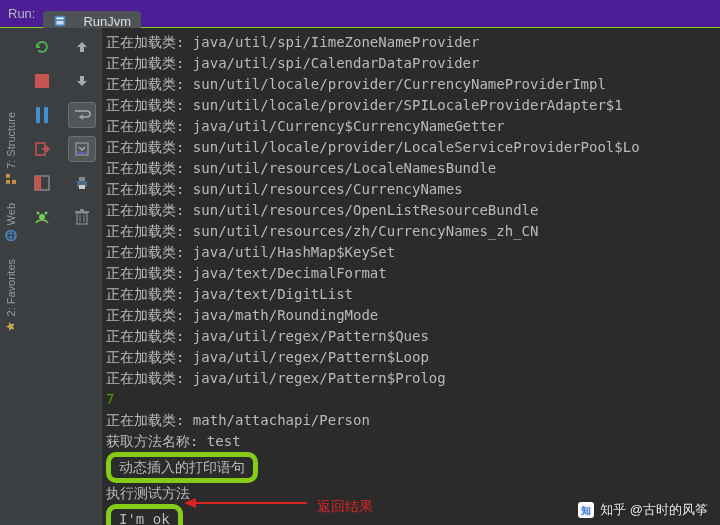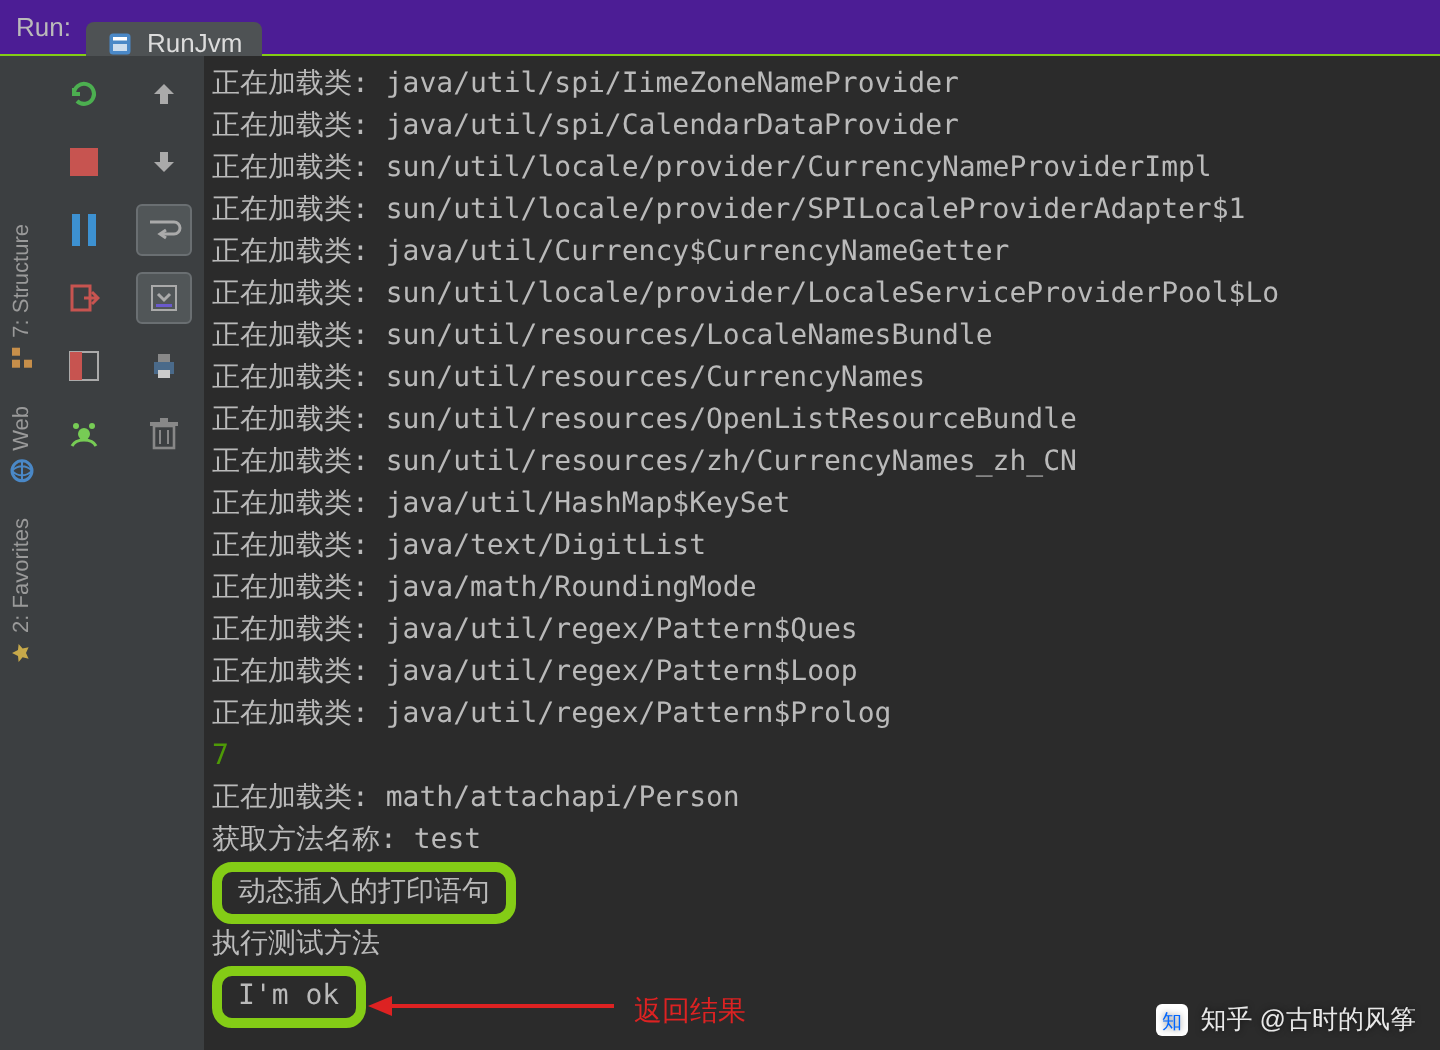--- a/index.html
+++ b/index.html
@@ -1,19 +1,19 @@
 <!DOCTYPE html>
 <html><head>
 <meta charset="utf-8">
 <style>
   * { margin: 0; padding: 0; box-sizing: border-box; }
   body { width: 720px; height: 525px; background: #3c3f41; font-family: "Microsoft YaHei", "PingFang SC", sans-serif; font-size: 13px; color: #bababa; overflow: hidden; position: relative; }
   .top-tabs { height: 28px; background: #4c1d95; border-bottom: 1px solid #84cc16; display: flex; align-items: center; padding-left: 8px; }
   .run-label { color: #bababa; margin-right: 8px; }
-  .tab { display: flex; align-items: center; gap: 6px; background: #4e5254; padding: 3px 10px; border-radius: 4px 4px 0 0; margin-top: 16px; }
+  .tab { display: flex; align-items: flex-start; gap: 16px; background: #4e5254; padding: 3px 10px; border-radius: 4px 4px 0 0; margin-top: 16px; }
   .tab-icon { width: 14px; height: 14px; }
   .tab-text { color: #dcdcdc; }
   .body { display: flex; height: calc(100% - 28px); }
   .left-strip { width: 22px; background: #3c3f41; display: flex; flex-direction: column; align-items: center; gap: 18px; padding-top: 6px; }
   .left-strip .vtab { writing-mode: vertical-rl; transform: rotate(180deg); font-size: 11px; color: #9a9a9a; cursor: pointer; display: flex; align-items: center; gap: 4px; }
   .left-strip .vtab svg { transform: rotate(90deg); }
   .toolbar { width: 40px; background: #3c3f41; display: flex; flex-direction: column; align-items: center; padding-top: 6px; gap: 8px; }
   .toolbar2 { width: 40px; background: #3c3f41; display: flex; flex-direction: column; align-items: center; padding-top: 6px; gap: 8px; }
   .tbtn { width: 28px; height: 26px; display: flex; align-items: center; justify-content: center; border-radius: 3px; cursor: pointer; }
   .tbtn.active { background: #515658; border: 1px solid #6a6f72; }
@@ -158,20 +158,21 @@
         <div class="line">正在加载类: java/util/spi/CalendarDataProvider</div>
         <div class="line">正在加载类: sun/util/locale/provider/CurrencyNameProviderImpl</div>
         <div class="line">正在加载类: sun/util/locale/provider/SPILocaleProviderAdapter$1</div>
         <div class="line">正在加载类: java/util/Currency$CurrencyNameGetter</div>
         <div class="line">正在加载类: sun/util/locale/provider/LocaleServiceProviderPool$Lo</div>
         <div class="line">正在加载类: sun/util/resources/LocaleNamesBundle</div>
         <div class="line">正在加载类: sun/util/resources/CurrencyNames</div>
         <div class="line">正在加载类: sun/util/resources/OpenListResourceBundle</div>
         <div class="line">正在加载类: sun/util/resources/zh/CurrencyNames_zh_CN</div>
         <div class="line">正在加载类: java/util/HashMap$KeySet</div>
+        <div class="line">正在加载类: java/text/DecimalFormat</div>
         <div class="line">正在加载类: java/text/DigitList</div>
         <div class="line">正在加载类: java/math/RoundingMode</div>
         <div class="line">正在加载类: java/util/regex/Pattern$Ques</div>
         <div class="line">正在加载类: java/util/regex/Pattern$Loop</div>
         <div class="line">正在加载类: java/util/regex/Pattern$Prolog</div>
       </div>
     <div class="line cursor-line">7</div>
     <div class="line"><span>正在加载类: </span><span>math/attachapi/Person</span></div>
     <div class="line"><span>获取方法名称: </span><span>test</span></div>
     <div class="line"><span class="boxed">动态插入的打印语句</span></div>

